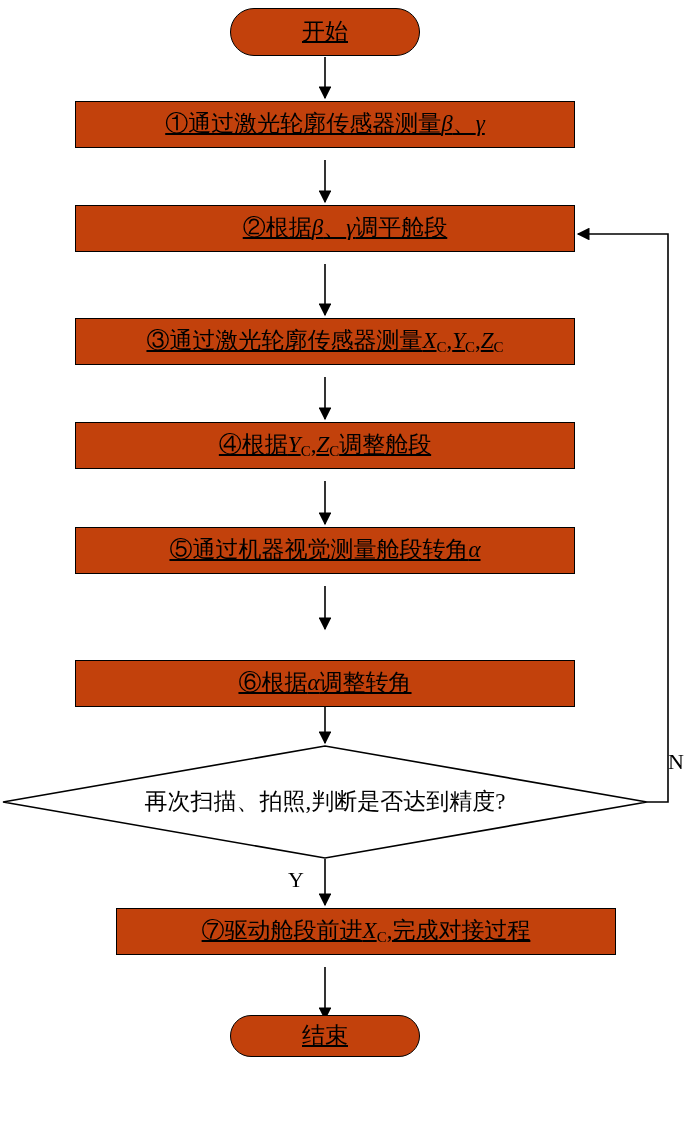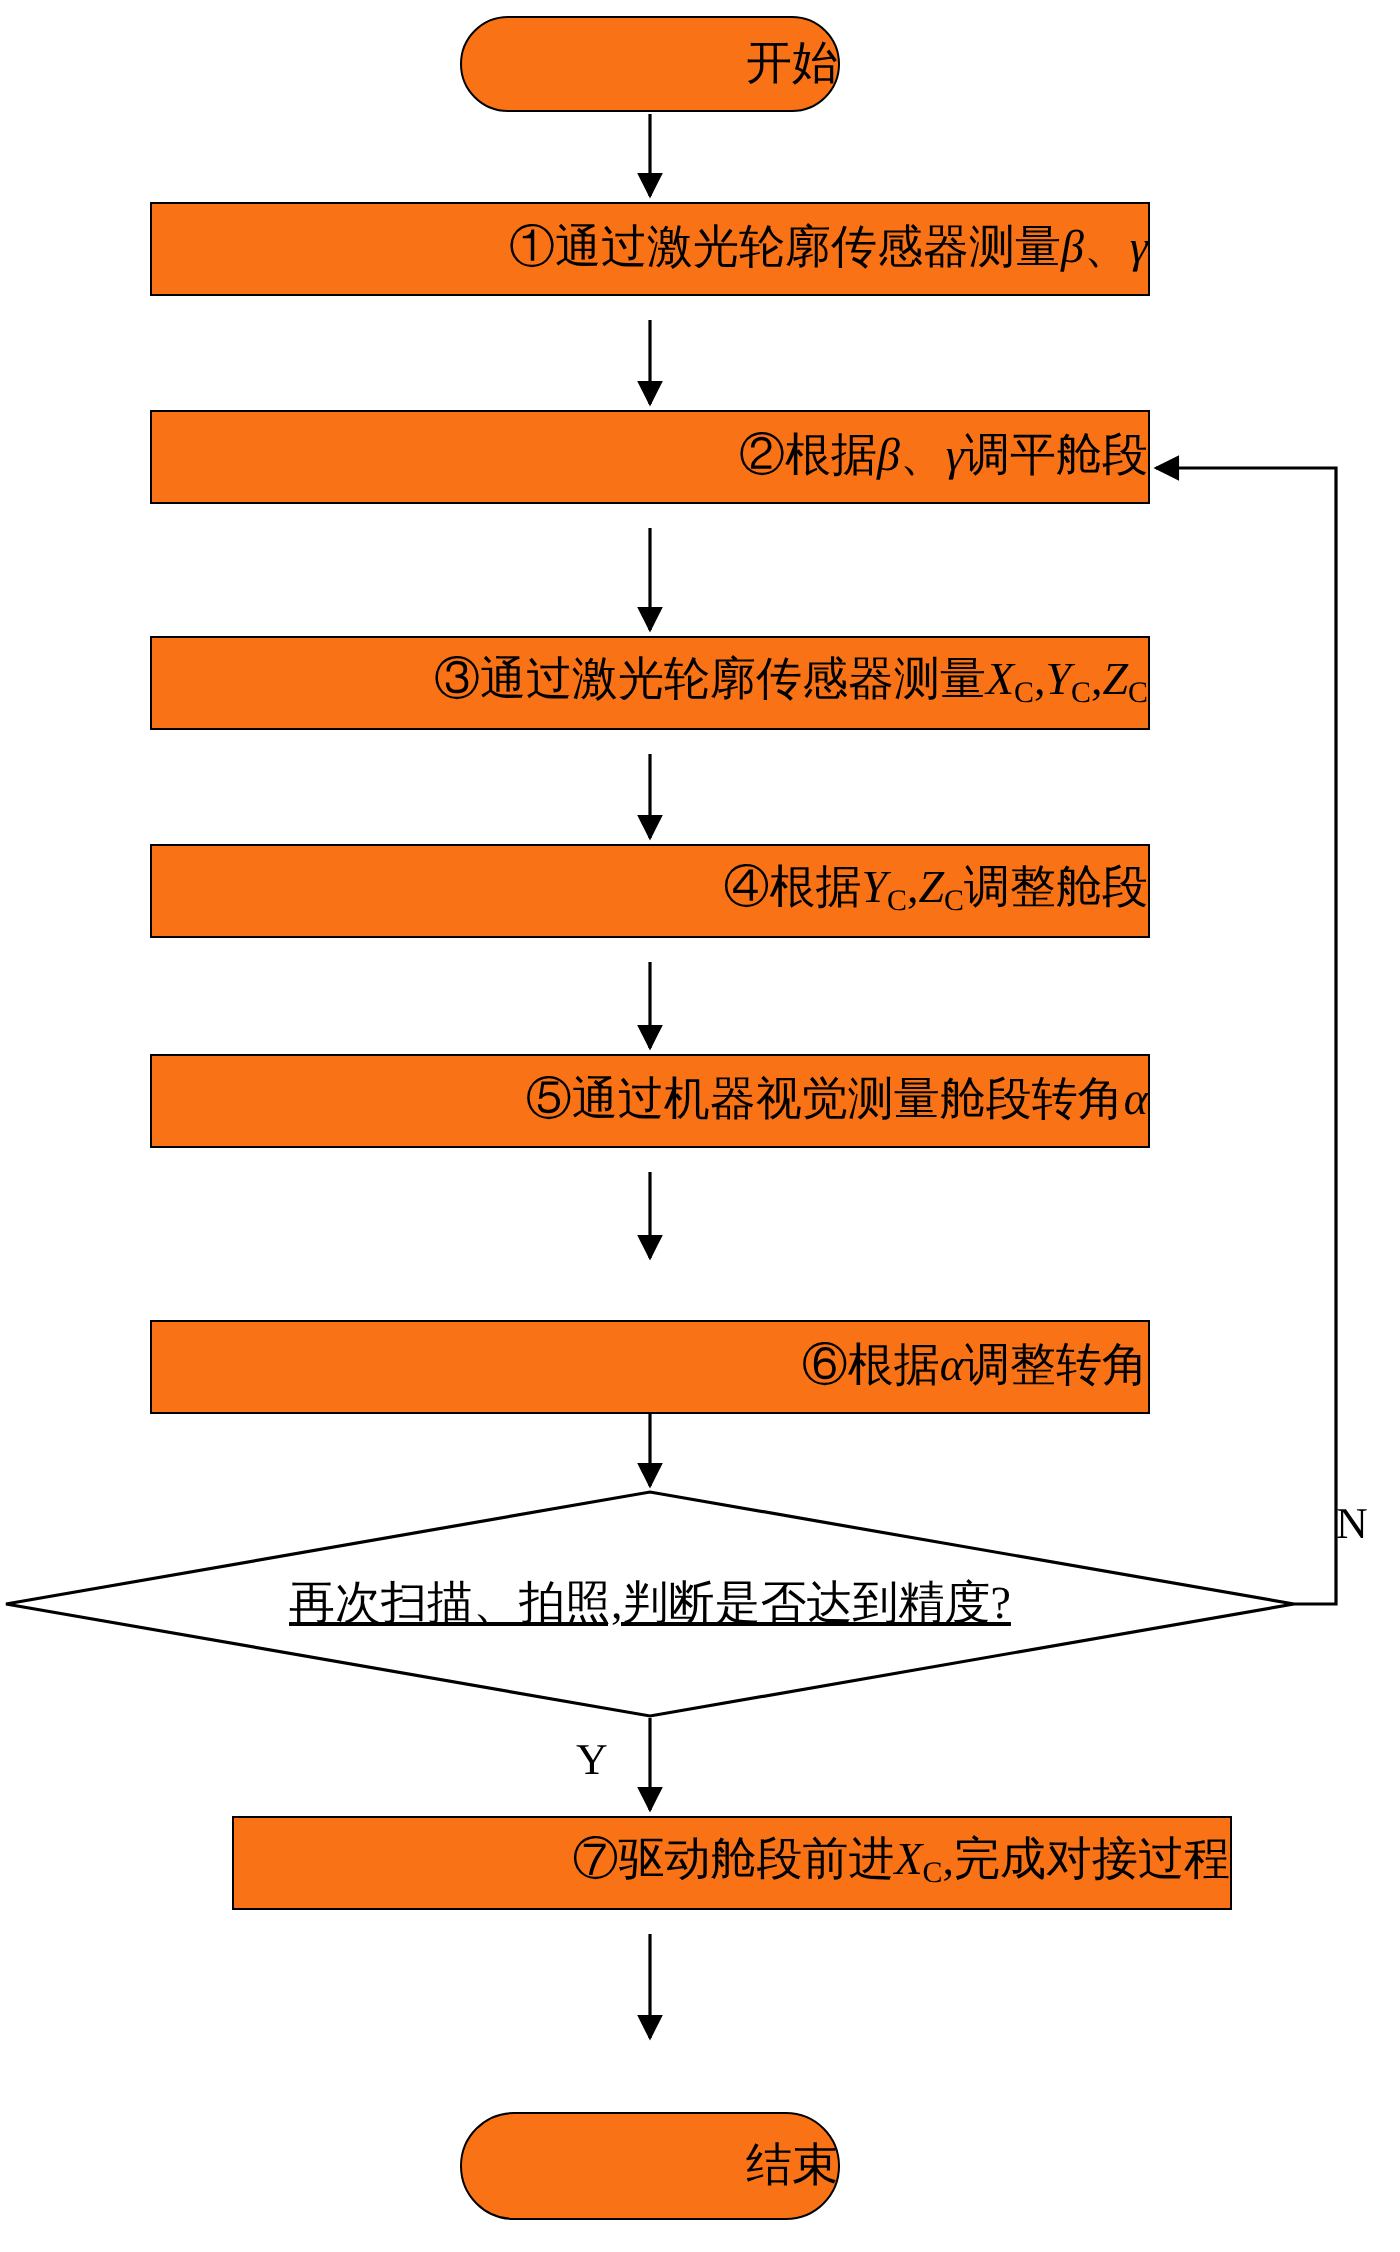--- a/index.html
+++ b/index.html
@@ -20,50 +20,50 @@
     position: absolute;
     left: 0;
     top: 0;
     width: 700px;
     height: 1126px;
   }
   .node {
     position: absolute;
     box-sizing: border-box;
     border: 1.6px solid #000000;
-    background: #f97316;
+    background: #c2410c;
     display: flex;
     align-items: center;
-    justify-content: flex-end;
+    justify-content: center;
     text-align: center;
     font-size: 23px;
     line-height: 1.25;
+    text-decoration: underline;
   }
   .terminator {
     border-radius: 999px;
   }
   .start-node { left: 230px; top: 8px;    width: 190px; height: 48px; }
-  .end-node   { left: 230px; top: 1056px; width: 190px; height: 54px; }
+  .end-node   { left: 230px; top: 1015px; width: 190px; height: 42px; }
   .step { left: 75px; width: 500px; height: 47px; }
   .step1 { top: 101px; }
   .step2 { top: 205px; padding-left: 40px; }
   .step3 { top: 318px; }
   .step4 { top: 422px; }
   .step5 { top: 527px; }
   .step6 { top: 660px; }
   .step7 { top: 908px; margin-left: 41px; }
   .decision-text {
     position: absolute;
     left: 30px;
     top: 787px;
     width: 590px;
     text-align: center;
     font-size: 23px;
     line-height: 30px;
-    text-decoration: underline;
   }
   .branch-label {
     position: absolute;
     font-size: 22px;
     line-height: 24px;
     text-align: center;
   }
   .y-label { left: 276px; top: 868px; width: 40px; }
   .n-label { left: 662px; top: 750px; width: 28px; }
   .seg-italic {

